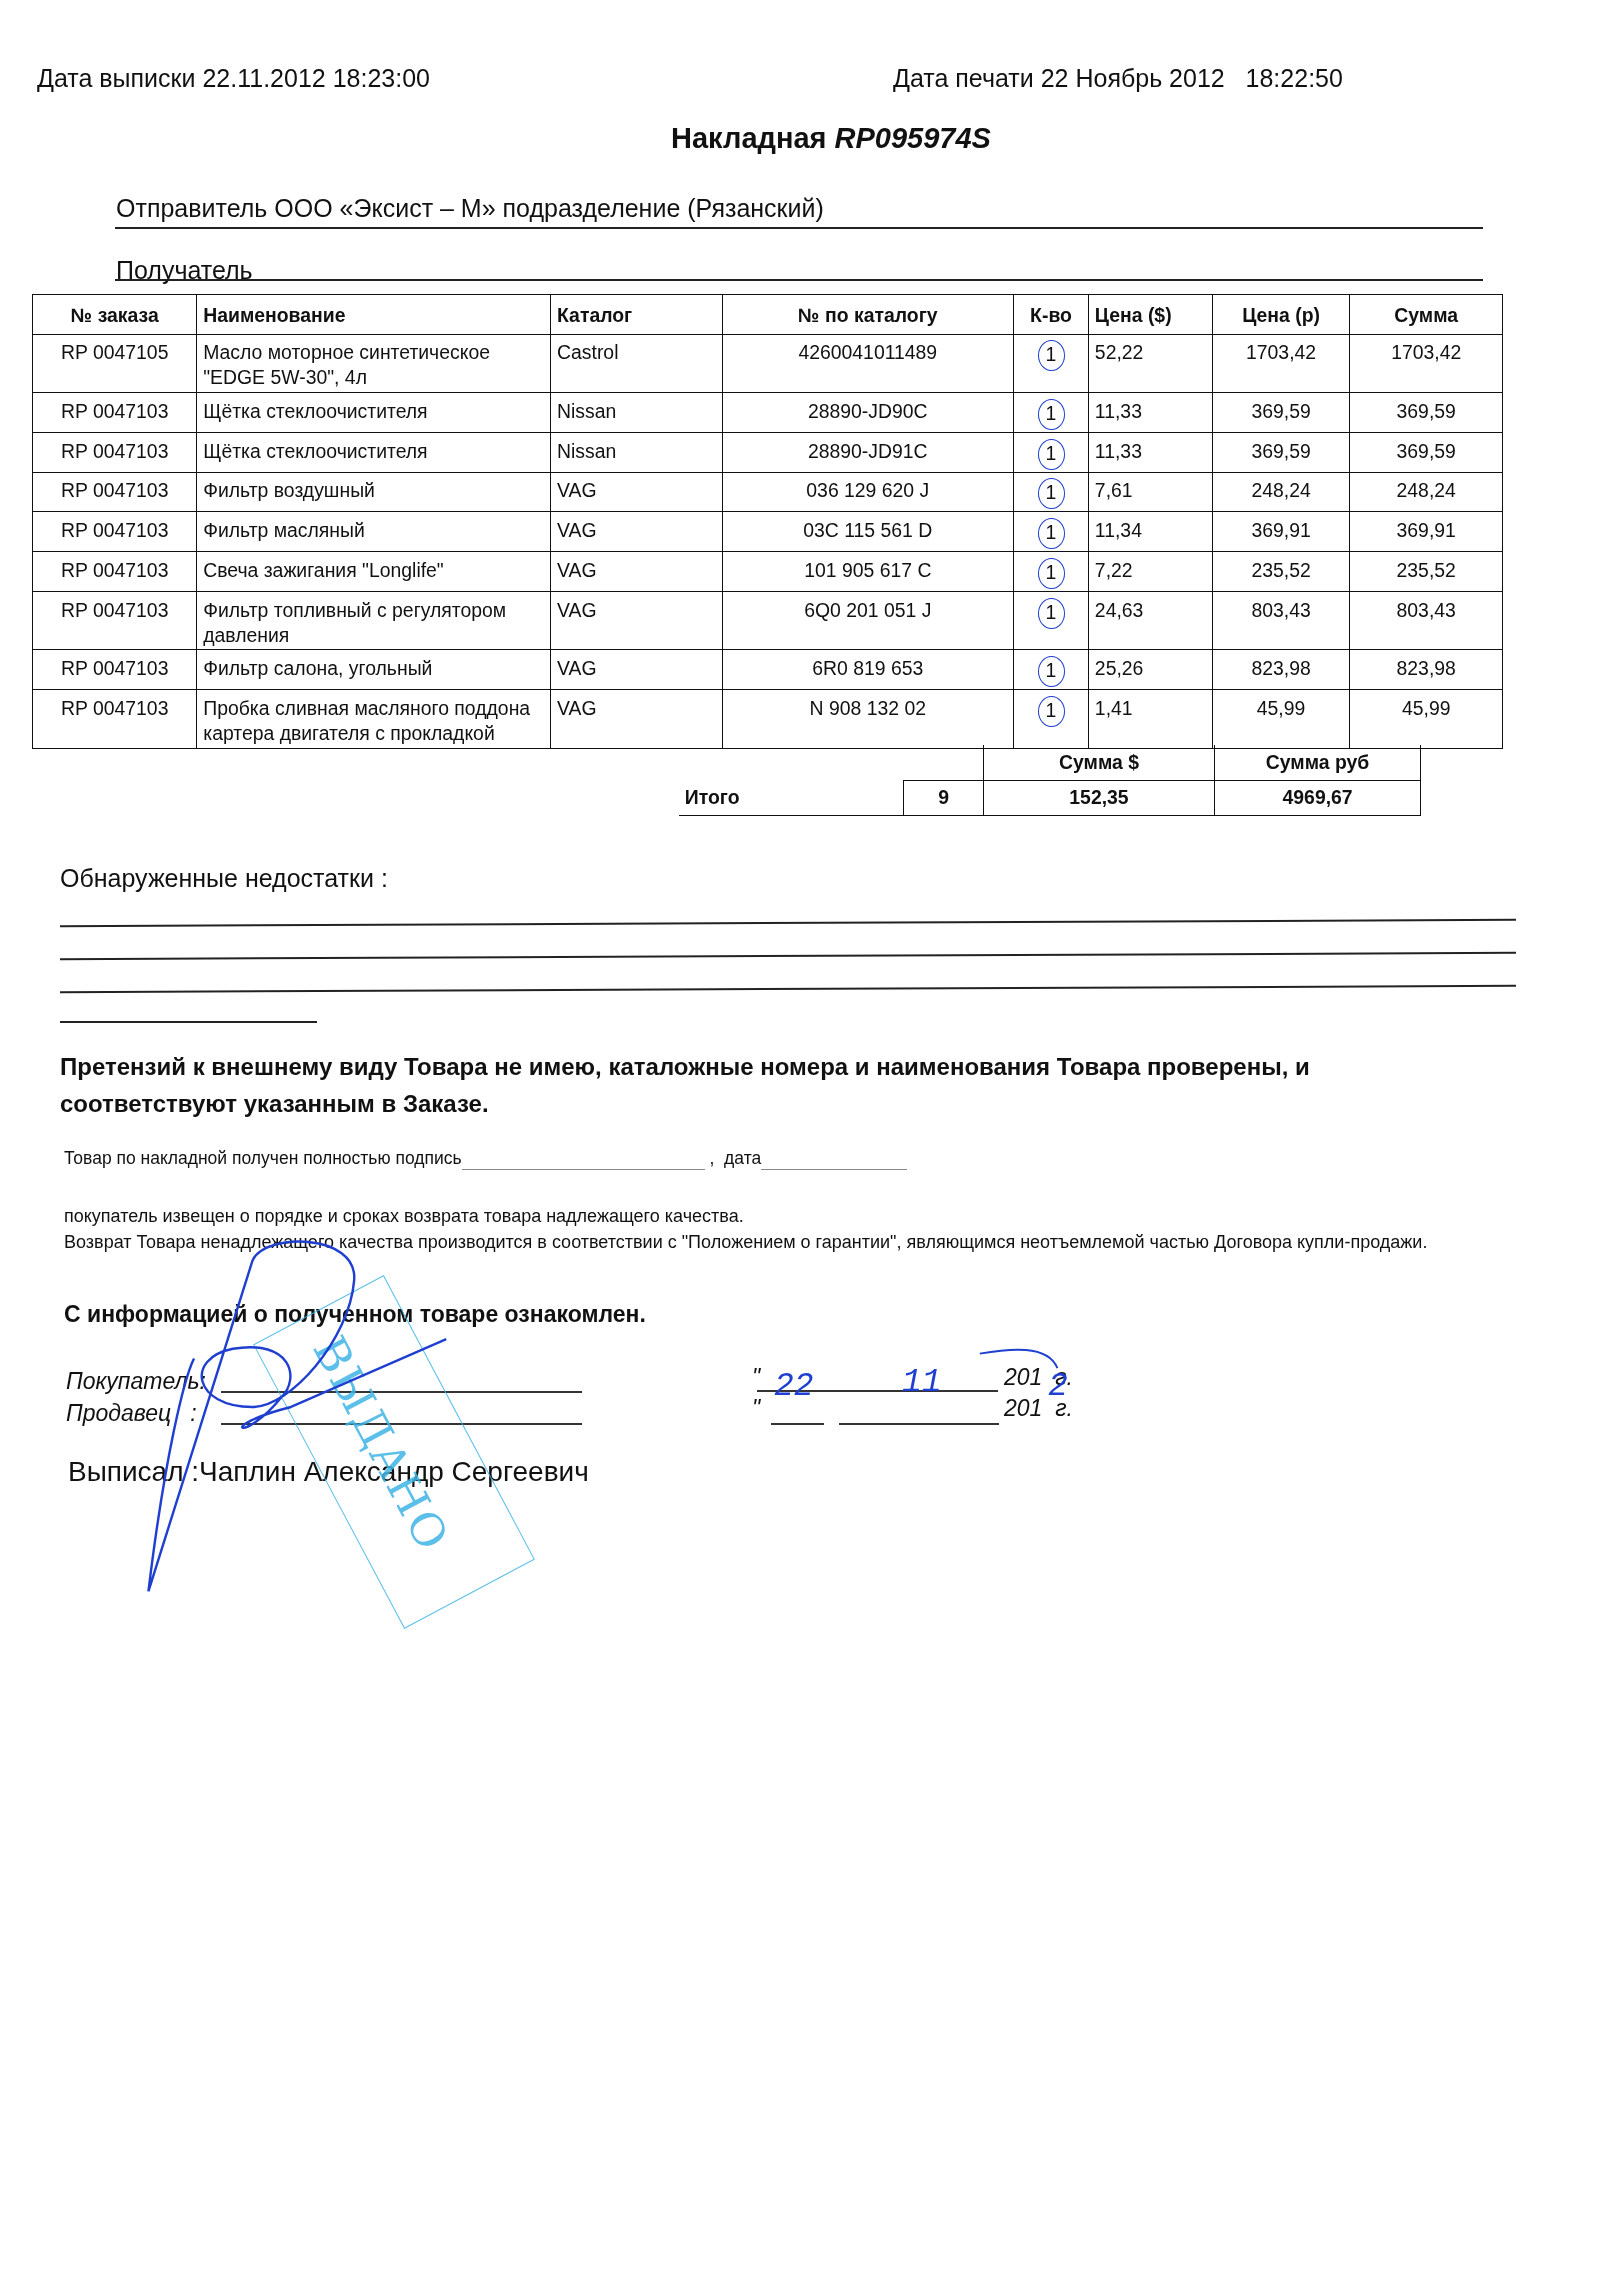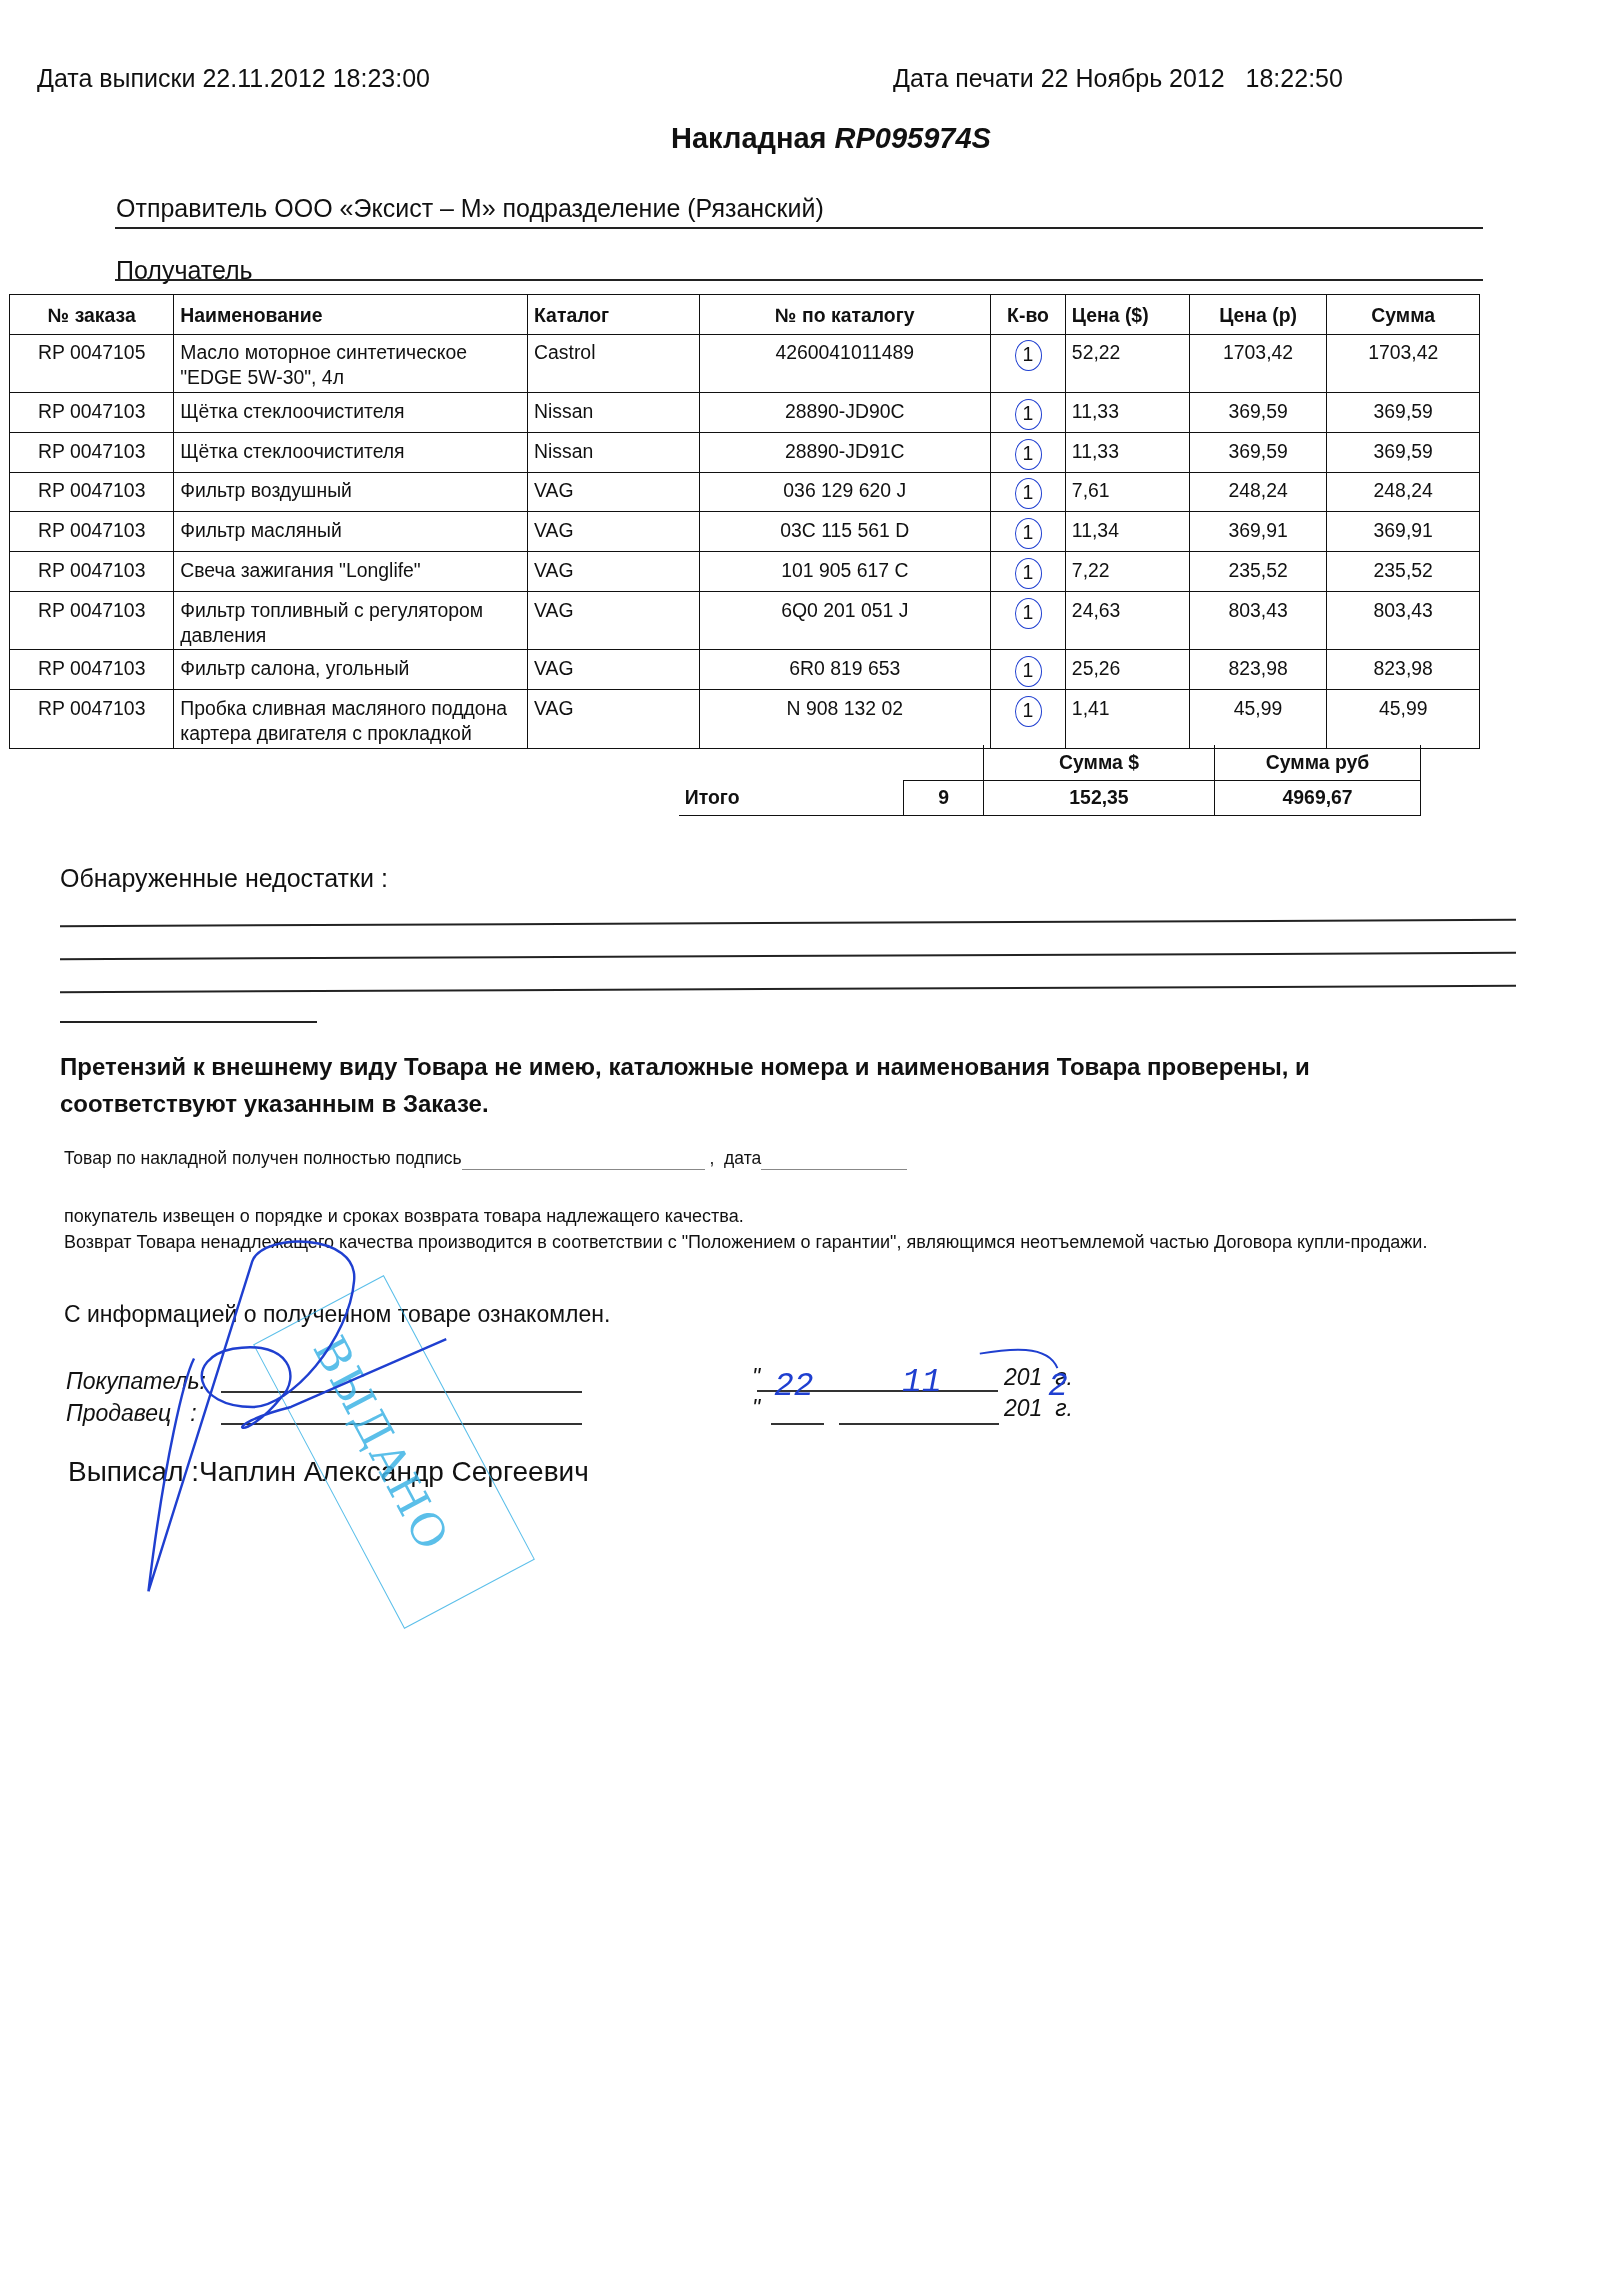--- a/index.html
+++ b/index.html
@@ -5,42 +5,42 @@
   html, body { margin: 0; padding: 0; background: #ffffff; }
   body { width: 1622px; height: 2292px; position: relative; overflow: hidden;
          font-family: "Liberation Sans", sans-serif; color: #111; }
   .abs { position: absolute; }
   .hdr-left { left: 37px; top: 64px; font-size: 25px; }
   .hdr-right { left: 893px; top: 64px; font-size: 25px; }
   .title { left: 0; width: 1622px; top: 122px; text-align: center; font-size: 29px; font-weight: bold; padding-left: 20px; }
   .title .num { font-style: italic; }
   .line-field { font-size: 25px; }
   .underline { position: absolute; height: 1.9px; background: #222; }
-  table.inv { position: absolute; left: 9px; top: 294px; width: 1471px; border-collapse: collapse;
+  table.inv { position: absolute; left: 32px; top: 294px; width: 1471px; border-collapse: collapse;
               font-size: 19.4px; padding-left: 22px; }
   table.inv td, table.inv th { border: 1.9px solid #111; vertical-align: top; padding: 5.8px 5.8px 1.9px 5.8px; line-height: 25px; }
   table.inv th { font-weight: bold; padding-top: 7.8px; padding-bottom: 5.8px; }
   .c-order { width: 153px; text-align: center; }
   .c-name { width: 344px; text-align: left; }
   .c-cat { width: 160px; text-align: left; }
   .c-catno { width: 281px; text-align: center; }
   .c-qty { width: 63px; text-align: center; position: relative; }
   .c-pusd { width: 112px; text-align: left; }
   .c-prub { width: 126px; text-align: center; }
   .c-sum { width: 141px; text-align: center; }
   .qty-circ { display: inline-block; width: 25px; height: 29px; border: 1.9px solid #1f3fd0; border-radius: 50%;
               color: #111; line-height: 27px; text-align: center; }
   table.tot { position: absolute; left: 679px; top: 745px; border-collapse: collapse; font-size: 19.4px; }
   table.tot td { padding: 5.8px 5.8px; text-align: center; }
   .b { font-weight: bold; }
   .defects { left: 60px; top: 864px; font-size: 25px; }
   .claim { left: 60px; top: 1048px; font-size: 24px; font-weight: bold; line-height: 37px; width: 1397px; }
   .recv { left: 64px; top: 1148px; font-size: 17.5px; }
   .info { left: 64px; top: 1203px; font-size: 18px; line-height: 26px; width: 1417px; }
-  .ack { left: 64px; top: 1301px; font-size: 23px; font-weight: normal; }
+  .ack { left: 64px; top: 1301px; font-size: 23px; font-weight: bold; }
   .sig { font-size: 23px; font-style: italic; }
   .issuer { left: 68px; top: 1456px; font-size: 28px; }
   .hand { color: #1f3fd0; font-family: Liberation Mono, monospace; font-style: italic; font-size: 33px; }
   svg.overlay { position: absolute; left: 0; top: 0; pointer-events: none; }
 </style>
 </head>
 <body>
 
 <div class="abs hdr-left">
   <span>Дата выписки</span>

